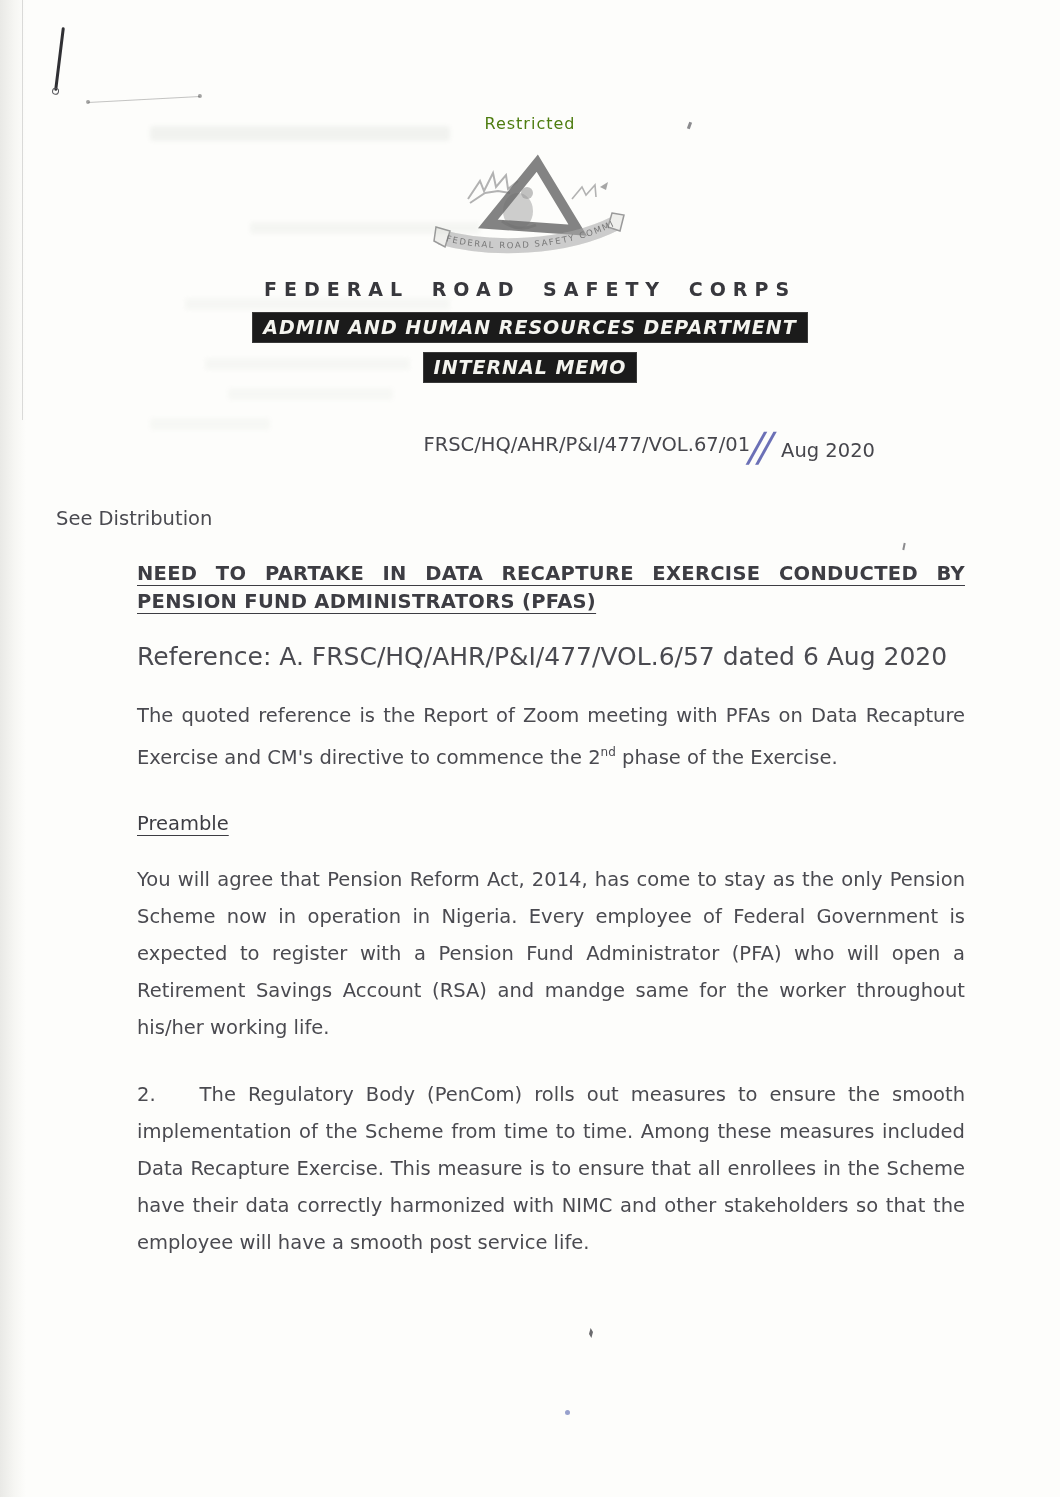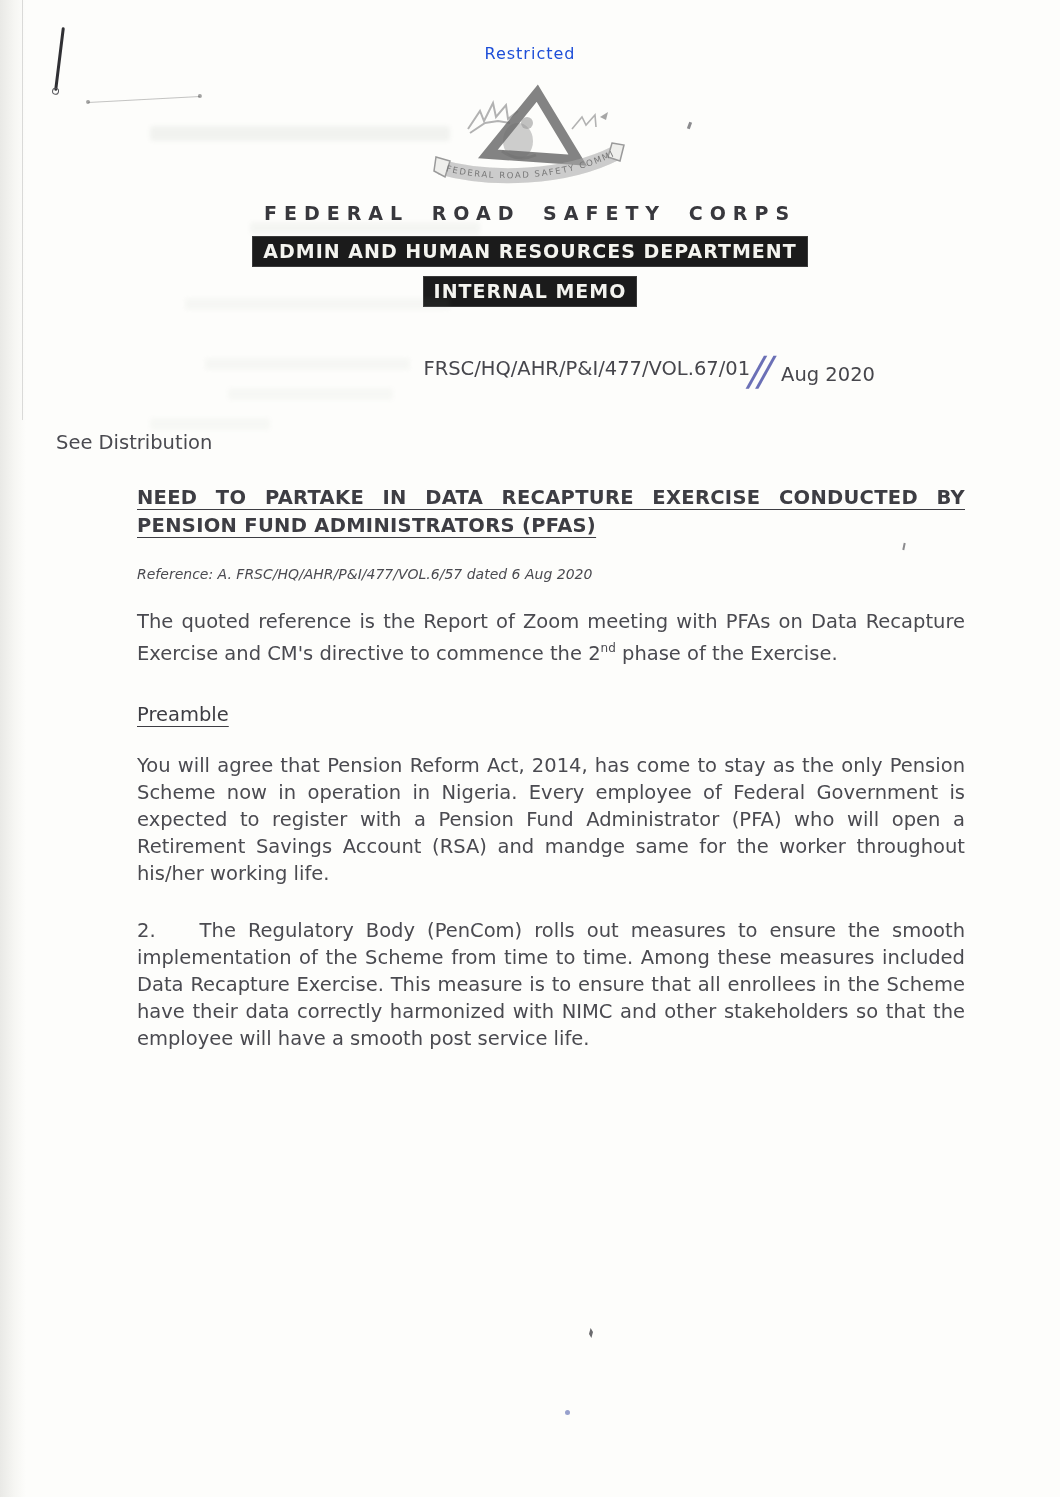--- a/index.html
+++ b/index.html
@@ -10,30 +10,30 @@
   }
   .edge-left {
     position:absolute; left:0; top:0; width:26px; height:100%;
     background:linear-gradient(90deg,#e9e9e6 0%, #f6f6f3 55%, rgba(253,253,251,0) 100%);
   }
   .edge-hairline {
     position:absolute; left:22px; top:0; width:1px; height:420px;
     background:rgba(120,120,120,.25);
   }
   
-  .restricted { text-align:center; padding-top:44px; font-size:16px; color:#1d4ed8; letter-spacing:1px; }
+  .restricted { text-align:center; padding-top:114px; font-size:16px; color:#4d7c0f; letter-spacing:1px; }
   .logo-wrap { width:200px; margin:18px auto 0 auto; }
   .org-name {
-    text-align:center; margin-top:2px; font-size:19px; font-weight:bold;
+    text-align:center; margin-top:8px; font-size:19px; font-weight:bold;
     letter-spacing:7px; word-spacing:9px; color:#38383d;
   }
   .org-address {
     text-align:center; margin-top:4px; font-size:19px; letter-spacing:1.5px; color:#4a4a50;
   }
-  .banner-row { text-align:center; }
+  .banner-row { text-align:center;font-style:italic; }
   .banner {
     display:inline-block; background:#1b1b1b; color:#f4f4ef;
     font-weight:bold; font-size:19px; letter-spacing:1px;
     padding:3px 10px 4px 10px; border:1px solid #3a3a3a;
   }
   .banner-dept { margin-top:12px; }
   .banner-memo { margin-top:9px; font-size:18px; }
   
   .refrow {
     display:flex; justify-content:flex-end; align-items:flex-start;
@@ -43,23 +43,23 @@
   .hand-slashes {
     display:inline-block; font-size:40px; line-height:40px; color:#6b70b6;
     transform:skewX(-14deg); letter-spacing:-4px; margin-right:12px; margin-top:-6px;
     font-weight:400;
   }
   .see-dist { margin:40px 0 0 56px; font-size:19.5px; }
   .subject { margin:30px 95px 0 137px; font-size:19.5px; color:#3d3d43; letter-spacing:.3px; line-height:27px;font-weight:bold; }
   .subject .line1 { text-align:justify; text-align-last:justify; }
   .subject .line1 span, .subject .line2 span { text-decoration:underline; text-underline-offset:5px; text-decoration-thickness:1px; }
   .subject .line2 { margin-top:1px; }
-  .refline { margin:27px 95px 0 137px; font-size:14px;font-style:italic; }
+  .refline { margin:27px 95px 0 137px; font-size:25px; }
   .para {
-    margin:26px 95px 0 137px; font-size:19.5px; line-height:27px;
+    margin:26px 95px 0 137px; font-size:19.5px; line-height:37px;
     text-align:justify; color:#4a4a50;
   }
   .para sup { font-size:12px; }
   .preamble { margin:36px 0 0 137px; font-size:19.5px; color:#3d3d43; }
   .preamble span { text-decoration:underline; text-underline-offset:5px; }
   .num-gap { display:inline-block; width:44px; }
   
   .pen-stroke {
     position:absolute; left:58px; top:27px; width:3px; height:64px;
     background:#303034; transform:rotate(7deg); border-radius:2px;

